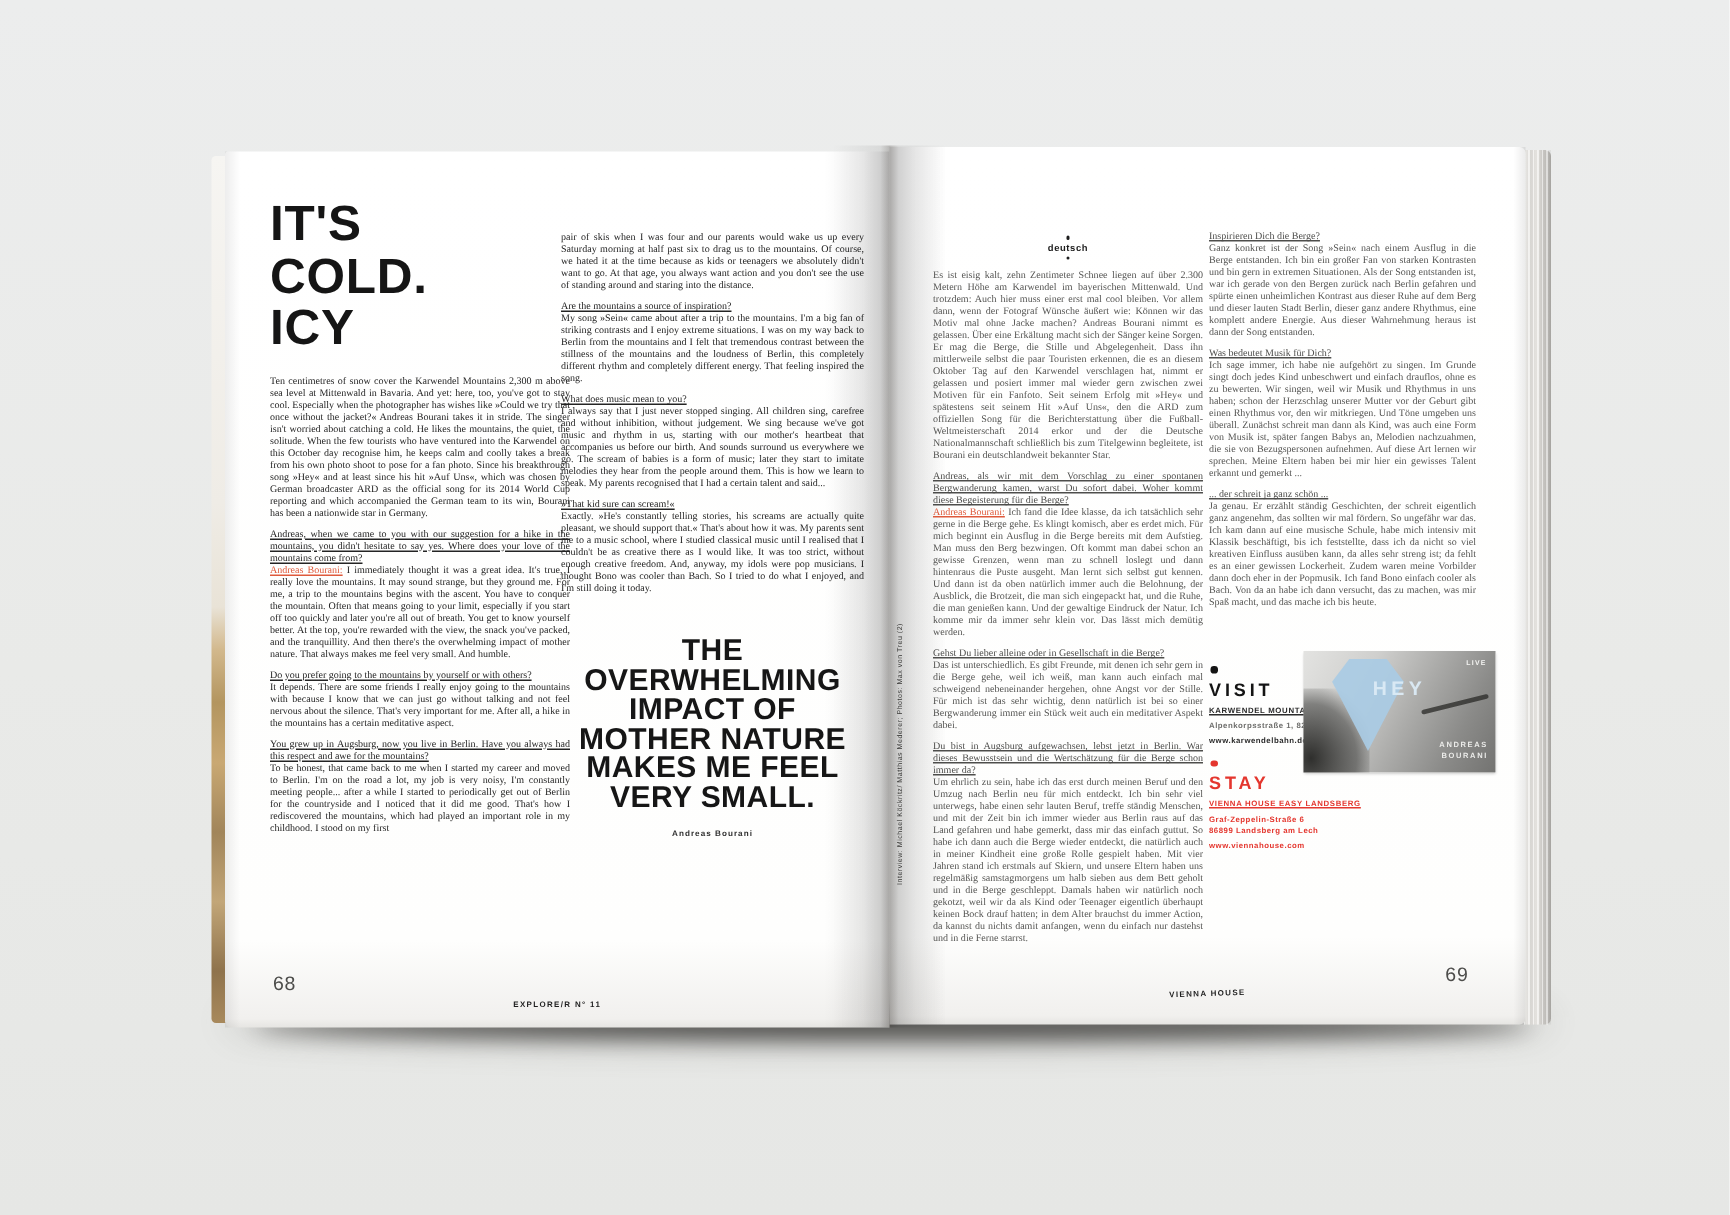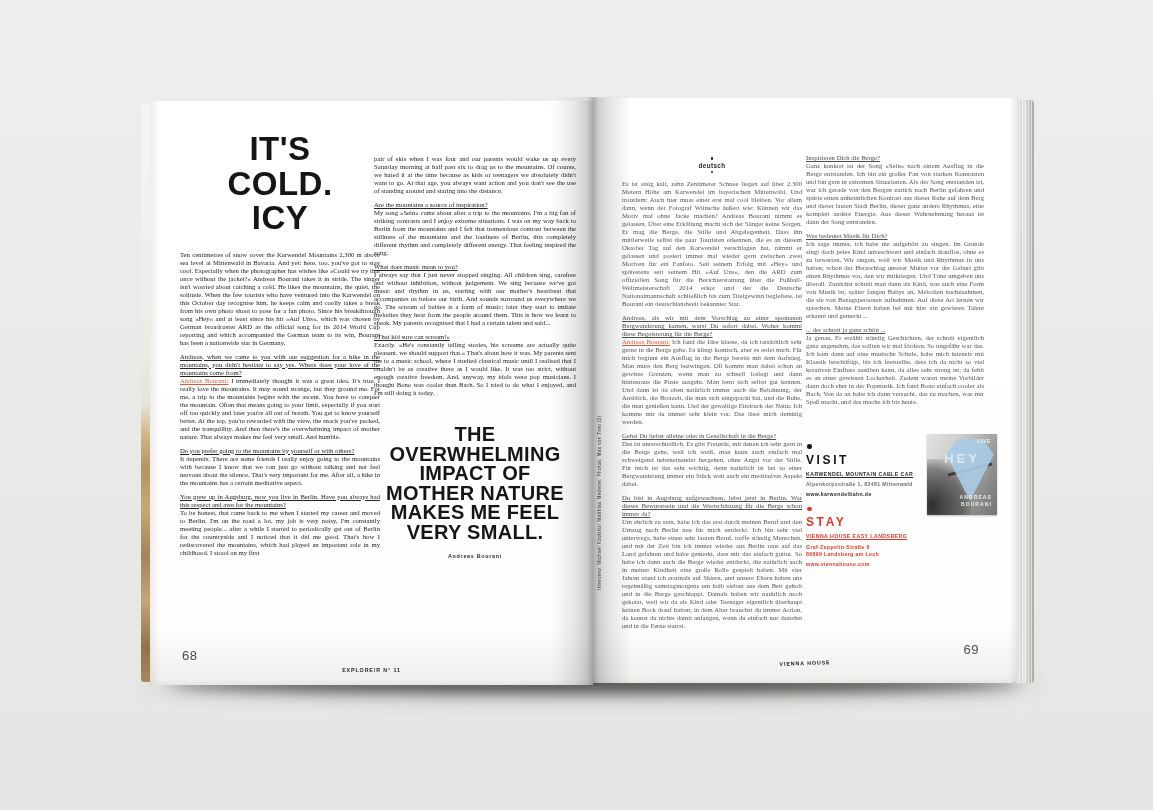--- a/index.html
+++ b/index.html
@@ -38,21 +38,21 @@
   .body{font-family:"Liberation Serif","DejaVu Serif",serif;font-size:6.7px;line-height:8px;
     text-align:justify;color:#242424;}
   .body p{margin:0;}
   .para{margin-bottom:6px;}
   .qa{margin-top:6px;}
   .q{text-decoration:underline;margin-bottom:1px;}
   .name{color:#df5a3c;text-decoration:underline;}
   .de{color:#555553;}
   .de .q{color:#4e4e4c;}
   .headline{font-weight:bold;font-size:33px;line-height:34.5px;letter-spacing:.5px;
-    text-align:center;color:#151515;margin-bottom:15px;font-family:"Liberation Sans",sans-serif;}
+    color:#151515;margin-bottom:15px;font-family:"Liberation Sans",sans-serif;}
   .pullquote{margin-top:28px;font-weight:bold;font-size:20px;line-height:19.5px;letter-spacing:.3px;
     text-align:center;color:#161616;font-family:"Liberation Sans",sans-serif;}
   .pq-credit{margin-top:11px;text-align:center;font-size:5.4px;font-weight:bold;
     letter-spacing:.7px;color:#2e2e2e;}
   .lang-wrap{text-align:center;margin-bottom:7px;}
   .lang-dot{width:2.5px;height:2.5px;border-radius:50%;background:#1c1c1c;margin:2px auto;}
   .lang{font-size:6.3px;font-weight:bold;letter-spacing:.4px;color:#1c1c1c;}
   
   .resources{margin-top:38px;position:relative;font-family:"Liberation Sans",sans-serif;}
   .res-bullet{width:4.5px;height:4.5px;border-radius:50%;background:#141414;margin:0 0 4px 1px;}
@@ -60,23 +60,23 @@
   .res-name{font-size:5.2px;font-weight:bold;letter-spacing:.45px;color:#2b2b2b;margin-bottom:4px;}
   .res-line{font-size:5.2px;font-weight:bold;letter-spacing:.35px;color:#6e6e6c;line-height:7px;}
   .res-url{font-size:5.2px;font-weight:bold;letter-spacing:.35px;color:#2b2b2b;margin-top:3px;}
   .res-block{margin-bottom:10px;}
   .listen-wrap{width:92px;}
   .visit .res-name{text-decoration:underline;}
   .stay .res-bullet{background:#e4362e;}
   .stay .res-title,.stay .res-line,.stay .res-url{color:#e4362e;}
   .stay .res-name{color:#e4362e;text-decoration:underline;margin-bottom:5px;}
   
-  .album{position:absolute;top:-10px;right:-13px;width:70px;height:81px;overflow:hidden;
+  .album{position:absolute;top:-10px;right:-13px;width:86px;height:81px;overflow:hidden;
     background:linear-gradient(118deg,#e3e3e1 0%,#cfcfcd 30%,#ababa9 55%,#8b8b89 78%,#737371 100%);
-    box-shadow:0 1px 2px rgba(0,0,0,.25);}
+    box-shadow:0 1px 2px rgba(0,0,0,.25);padding-left:42px;}
   .album .fig{position:absolute;left:-8px;bottom:-6px;width:52px;height:62px;
     background:radial-gradient(ellipse at 25% 75%,rgba(38,38,36,.95) 0%,rgba(55,55,53,.55) 55%,rgba(0,0,0,0) 78%);}
   .album .arm{position:absolute;right:4px;top:34px;width:46px;height:3px;border-radius:2px;
     background:rgba(40,40,38,.75);transform:rotate(-14deg);}
   .album .diamond{position:absolute;left:17px;top:2px;width:52px;height:66px;background:#a9cbe4;opacity:.92;
     clip-path:polygon(50% 98%,4% 28%,26% 5%,74% 5%,96% 28%);}
   .album .hey{position:absolute;left:0;right:0;top:17px;text-align:center;font-size:13px;font-weight:bold;
     letter-spacing:3px;color:#dcebf6;opacity:.95;}
   .album .live{position:absolute;right:6px;top:5px;font-size:4.6px;font-weight:bold;letter-spacing:.8px;color:#f4f4f2;}
   .album .artist{position:absolute;right:5px;bottom:8px;text-align:right;font-size:5px;font-weight:bold;

